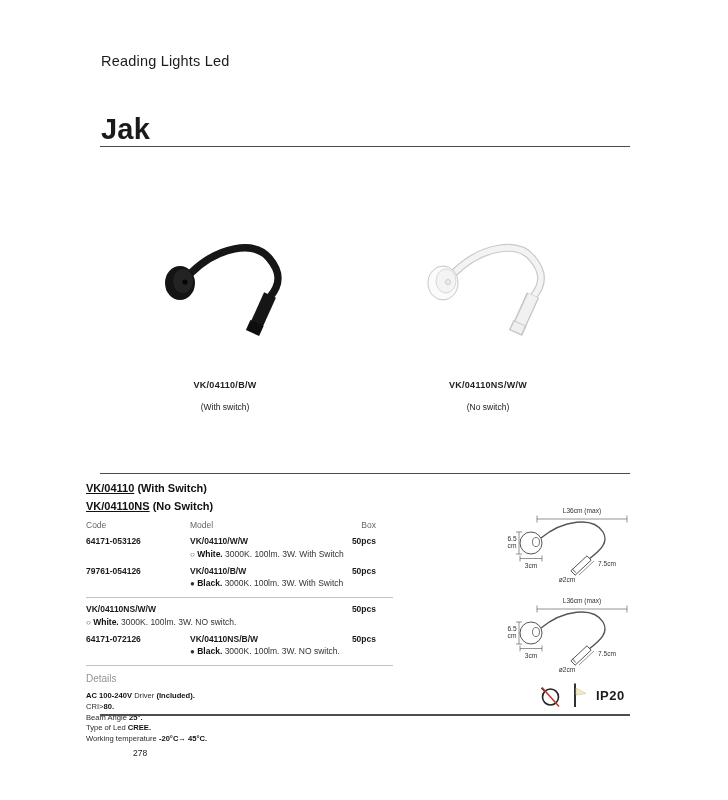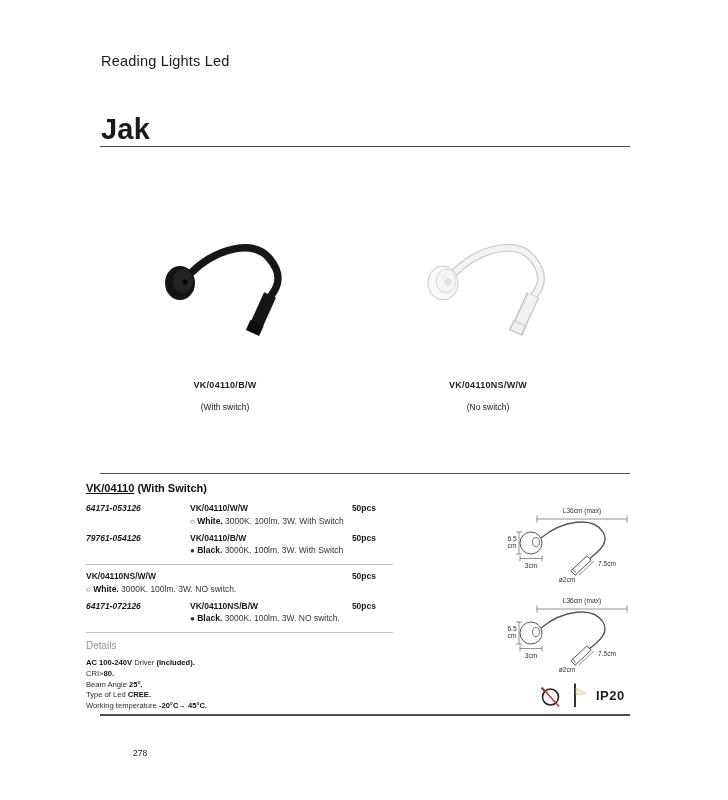--- a/index.html
+++ b/index.html
@@ -24,21 +24,21 @@
   
   .listing{position:absolute;left:86px;top:479px;width:307px;}
   .group-header{font-size:11px;font-weight:700;line-height:18px;color:#111;}
   .group-code{text-decoration:underline;}
   .cols,.row{width:290px;}
   .cols{display:flex;margin-top:5px;font-size:8.5px;color:#666;}
   .c-code{width:104px;}
   .c-main{flex:1;}
   .c-box{text-align:right;}
   .row{display:flex;margin-top:6px;font-size:8.5px;line-height:10px;}
-  .row .c-code{font-weight:700;font-style:italic;}
+  .row .c-code{font-weight:700;}
   .row-model{font-weight:700;}
   .row-desc{margin-top:2.5px;color:#333;}
   .row-desc .swatch{font-size:8px;}
   .row-desc .finish{font-weight:700;color:#111;}
   .row .c-box{font-weight:700;}
   .sep{border:none;border-top:1px solid #c3c3c3;margin:8px 0 0 0;width:307px;}
   .details-label{margin-top:7px;font-size:10px;color:#949494;}
   .details-grid{display:grid;grid-template-columns:151px 1fr;margin-top:7px;font-size:7.6px;
                 line-height:10.8px;color:#2b2b2b;}
   .details-grid .b{font-weight:700;color:#111;}
@@ -90,21 +90,27 @@
       <line x1="106.5" y1="85.8" x2="103" y2="93.8" stroke="#efefef" stroke-width="11.5"></line>
     </svg>
     <div class="product-model">VK/04110NS/W/W</div>
     <div class="product-variant">(No switch)</div>
   </div>
 
   <hr class="rule table-rule">
 
   <div class="listing">
     <div class="group-header"><span class="group-code">VK/04110</span><span> (With Switch)</span></div>
-
+    <div class="group-header"><span class="group-code">VK/04110NS</span><span> (No Switch)</span></div>
+
+    <div class="cols">
+      <div class="c-code">Code</div>
+      <div class="c-main">Model</div>
+      <div class="c-box">Box</div>
+    </div>
 
     <div class="row">
       <div class="c-code">64171-053126</div>
       <div class="c-main">
         <div class="row-model">VK/04110/W/W</div>
         <div class="row-desc"><span class="swatch">○</span> <span class="finish">White.</span> <span>3000K. 100lm. 3W. With Switch</span></div>
       </div>
       <div class="c-box">50pcs</div>
     </div>
 

